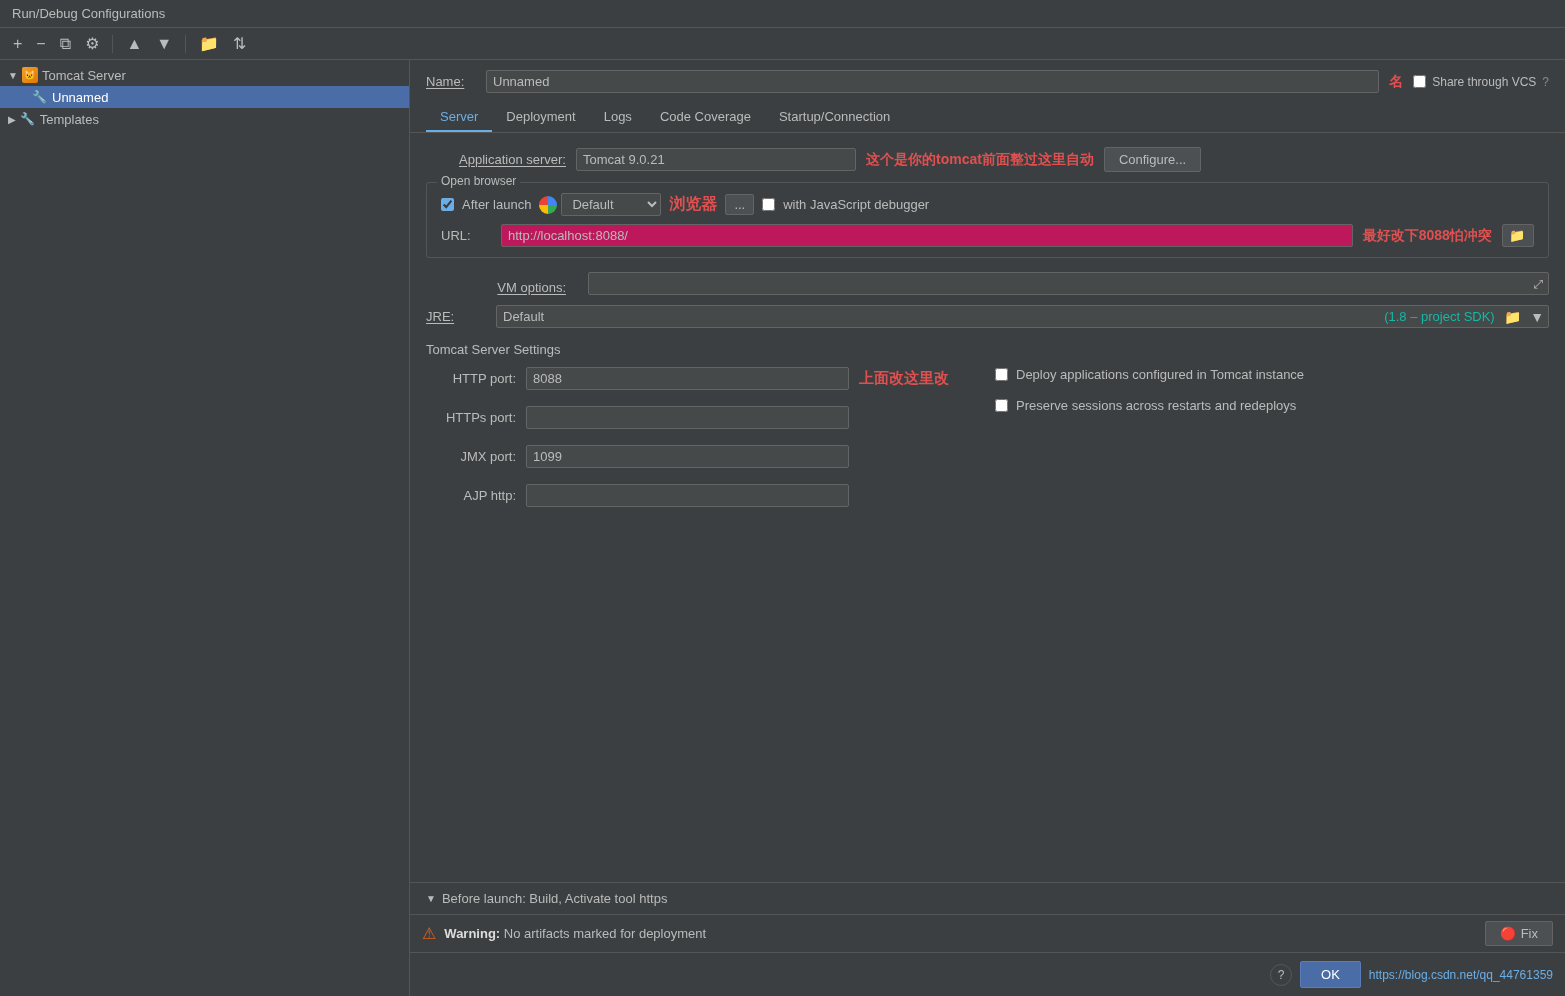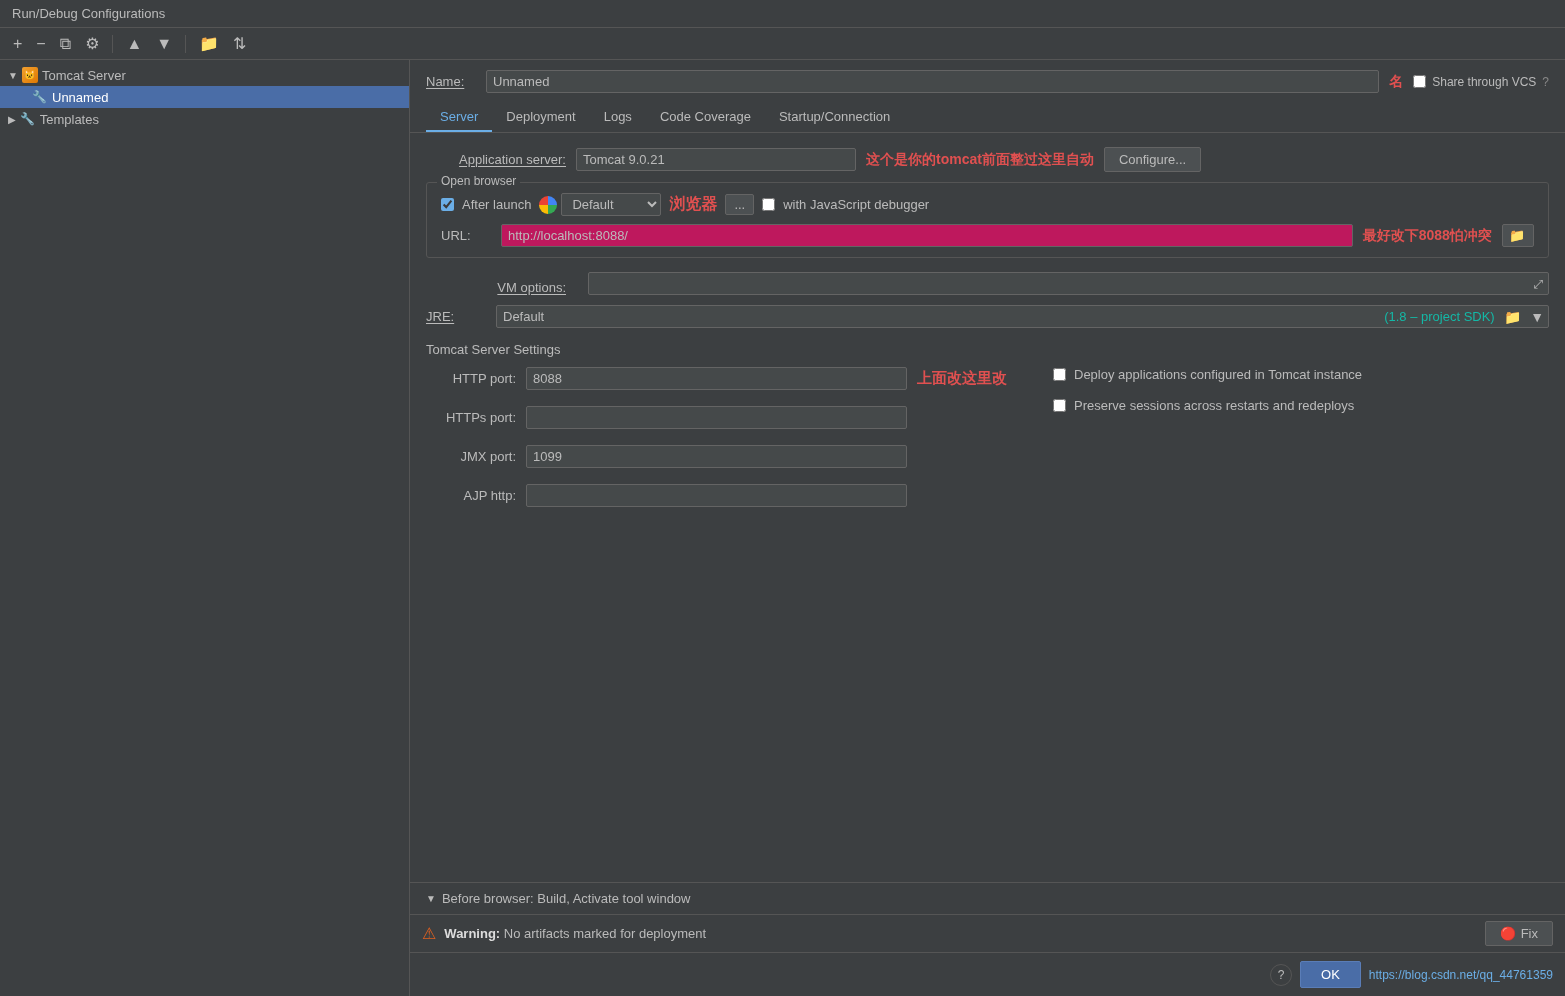--- a/index.html
+++ b/index.html
@@ -389,21 +389,21 @@
       margin-bottom: 16px;
     }
 
     .port-label {
       color: #bbb;
       min-width: 90px;
       text-align: right;
     }
 
     .port-input {
-      width: 381px;
+      width: 323px;
       background: #45494a;
       border: 1px solid #646464;
       color: #bbb;
       padding: 3px 6px;
       font-size: 13px;
       border-radius: 2px;
       outline: none;
     }
 
     .deploy-options {
@@ -687,21 +687,21 @@
                 <span>Preserve sessions across restarts and redeploys</span>
               </div>
             </div>
           </div>
         </div>
 
       </div>
 
       <div class="before-launch-section">
         <span class="before-launch-arrow">▼</span>
-        <span>Before browser: Build, Activate tool window</span>
+        <span>Before launch: Build, Activate tool https</span>
       </div>
 
       <div class="bottom-bar">
         <span class="warning-icon">⚠</span>
         <span class="warning-text">
           <strong>Warning:</strong>
           <span>No artifacts marked for deployment</span>
         </span>
         <button class="fix-btn">
           <span>🔴</span>

